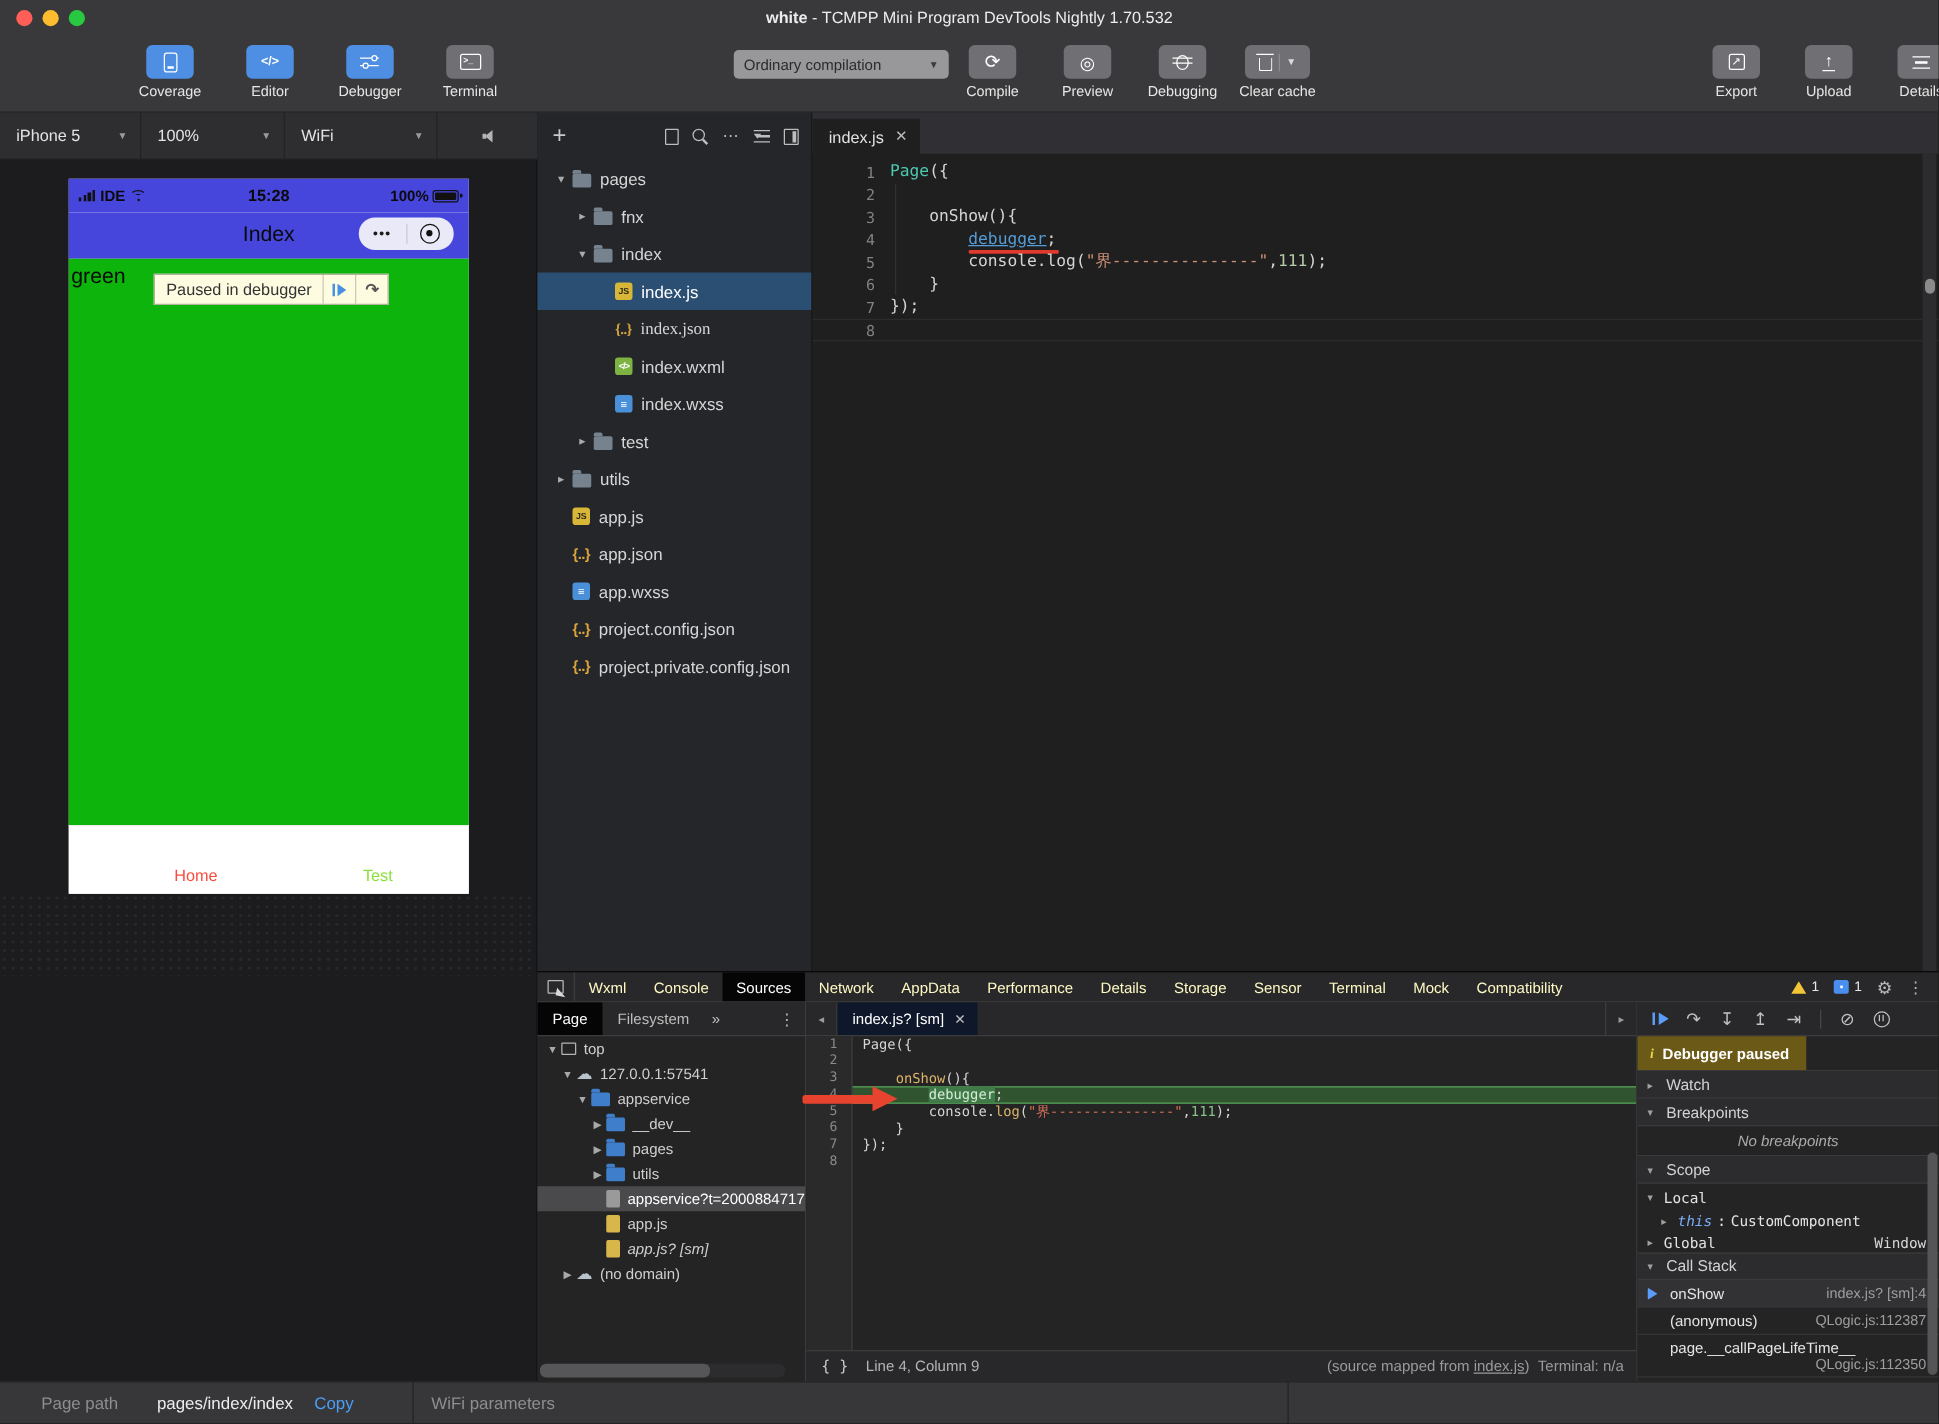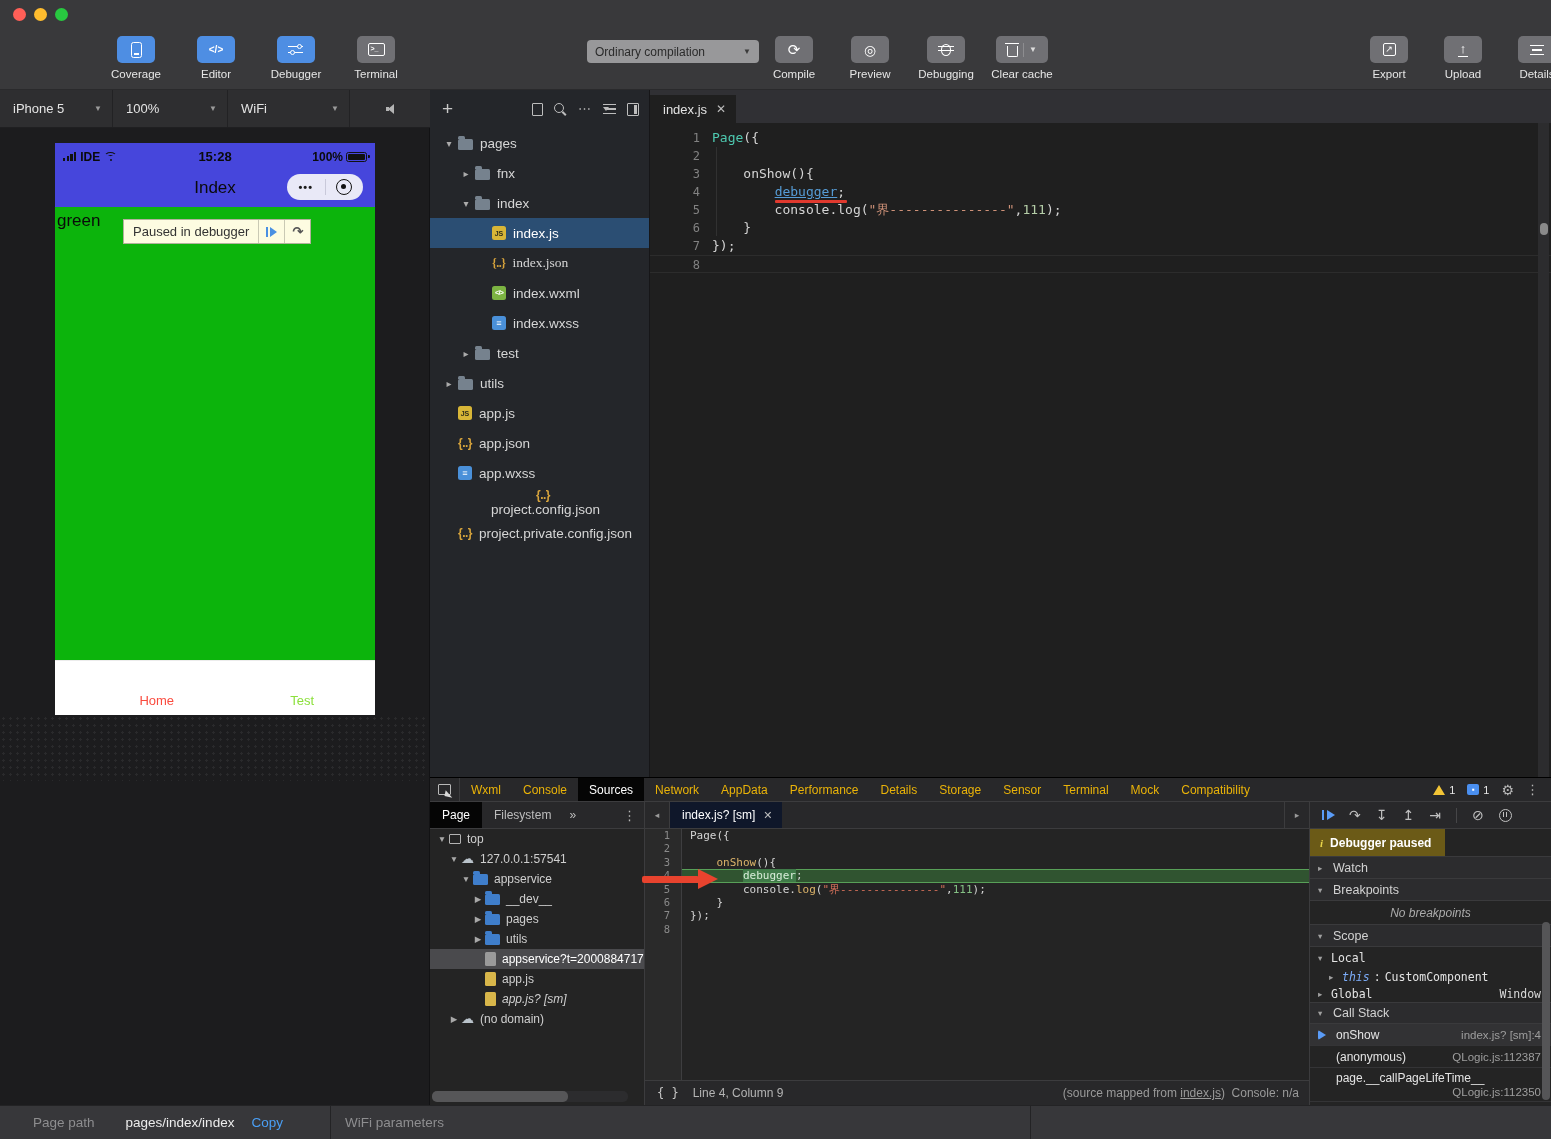--- a/index.html
+++ b/index.html
@@ -155,21 +155,21 @@
   #editor-guide { position:absolute; left:66px; top:57px; width:1px; height:89px; background:#313131; }
   #editor-scroll { position:absolute; right:2px; top:33px; bottom:0; width:11px; background:#2c2c2e; }
   #editor-scroll .thumb { position:absolute; left:1.5px; width:8px; top:100px; height:12px; background:#8a8a8a; border-radius:4px; }
 
   
   #devtools { position:absolute; left:430px; top:777px; width:1121px; height:328px; background:#242424; border-top:1px solid #000; font-size:12px; }
   #dt-tabstrip { position:absolute; left:0; top:0; right:0; height:24px; background:#28282a; border-bottom:1px solid #3c3c3e; display:flex; align-items:stretch; }
   #dt-inspect { width:30px; border-right:1px solid #3c3c3e; display:flex; align-items:center; justify-content:center; }
   .ico-inspect { position:relative; width:13px; height:11px; border:1.4px solid #b8b8b8; border-radius:1px; }
   .ico-inspect:after { content:""; position:absolute; right:-3px; bottom:-3px; border-top:6px solid transparent; border-left:8px solid #d8d8d8; transform:rotate(12deg); }
-  .dtab { padding:0 11px; display:flex; align-items:center; color:#eab308; font-size:12px; }
+  .dtab { padding:0 11px; display:flex; align-items:center; color:#fef9c3; font-size:12px; }
   .dtab.active { background:#050505; color:#fff; }
   #dt-strip-right { margin-left:auto; display:flex; align-items:center; gap:12px; padding-right:12px; }
   .warn-badge { display:flex; align-items:center; gap:4px; color:#e8e8e8; font-size:11px; }
   .warn-tri { width:0; height:0; border-left:6px solid transparent; border-right:6px solid transparent; border-bottom:10px solid #f3c536; }
   .msg-badge { display:flex; align-items:center; gap:4px; color:#e8e8e8; font-size:11px; }
   .msg-ico { width:12px; height:11px; background:#4a8ff0; border-radius:2px; color:#fff; font-size:8px; text-align:center; line-height:11px; }
   .gear { color:#b8b8b8; font-size:14px; } .kebab { color:#b8b8b8; font-size:13px; }
 
   
   #src-left { position:absolute; left:0; top:24px; bottom:0; width:215px; border-right:1px solid #3c3c3e; background:#242424; }
@@ -250,20 +250,21 @@
 <body>
 
 <div id="app">
 
   <div id="titlebar">
     <div class="lights">
       <span class="light r"></span>
       <span class="light y"></span>
       <span class="light g"></span>
     </div>
+    <div id="win-title"><b>white</b><span> - TCMPP Mini Program DevTools Nightly 1.70.532</span></div>
   </div>
 
   <div id="toolbar">
     <div class="tb-group" id="tb-left">
         <div class="tb-item">
           <div class="tb-btnface blue">
             <span class="gi gi-sim"></span>
           </div>
           <div class="tb-label">Coverage</div>
         </div>
@@ -488,21 +489,21 @@
         <div class="tree-row" style="padding-left: 12px;">
           <span class="tree-chev"></span>
           <span class="tree-ico fi fi-json"></span>
           <span>app.json</span>
         </div>
         <div class="tree-row" style="padding-left: 12px;">
           <span class="tree-chev"></span>
           <span class="tree-ico fi fi-wxss"></span>
           <span>app.wxss</span>
         </div>
-        <div class="tree-row" style="padding-left: 12px; flex-direction: column;">
+        <div class="tree-row" style="padding-left: 12px;">
           <span class="tree-chev"></span>
           <span class="tree-ico fi fi-json"></span>
           <span>project.config.json</span>
         </div>
         <div class="tree-row" style="padding-left: 12px;">
           <span class="tree-chev"></span>
           <span class="tree-ico fi fi-json"></span>
           <span>project.private.config.json</span>
         </div>
       </div>
@@ -692,21 +693,21 @@
             <span class="ct"><span class="tk-plain">});</span></span>
           </div>
           <div class="s-line">
             <span class="ln">8</span>
             <span class="ct">&nbsp;</span>
           </div>
         </div>
       <div id="src-status">
         <span class="braces">{ }</span>
         <span>Line 4, Column 9</span>
-        <span class="right"><span>(source mapped from </span><u>index.js</u><span>)</span>&nbsp;&nbsp;<span>Console: n/a</span></span>
+        <span class="right"><span>(source mapped from </span><u>index.js</u><span>)</span>&nbsp;&nbsp;<span>Terminal: n/a</span></span>
       </div>
     </div>
 
     <div id="dbg-side">
       <div id="dbg-toolbar">
         <span class="ico-resume"></span>
         <span class="step-glyph">↷</span>
         <span class="step-glyph">↧</span>
         <span class="step-glyph">↥</span>
         <span class="step-glyph">⇥</span>

